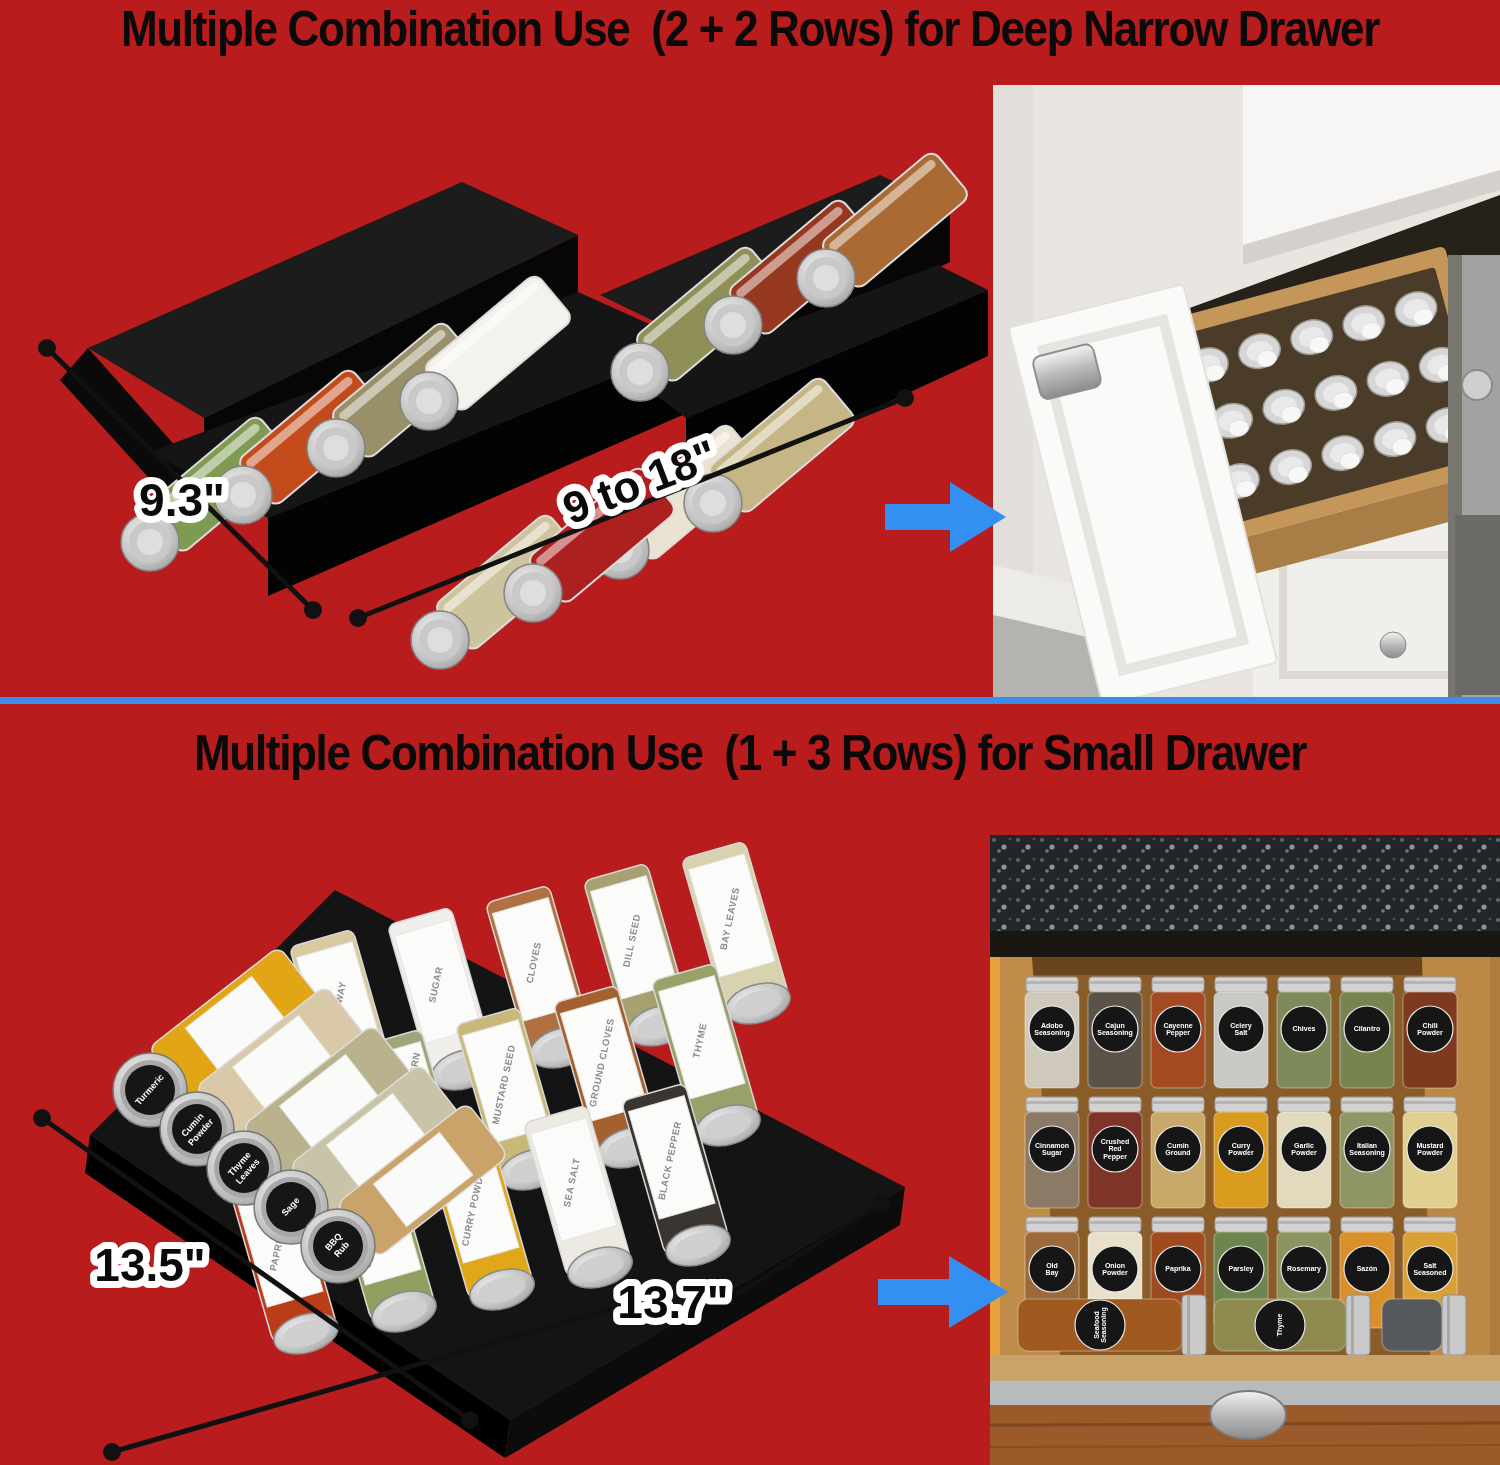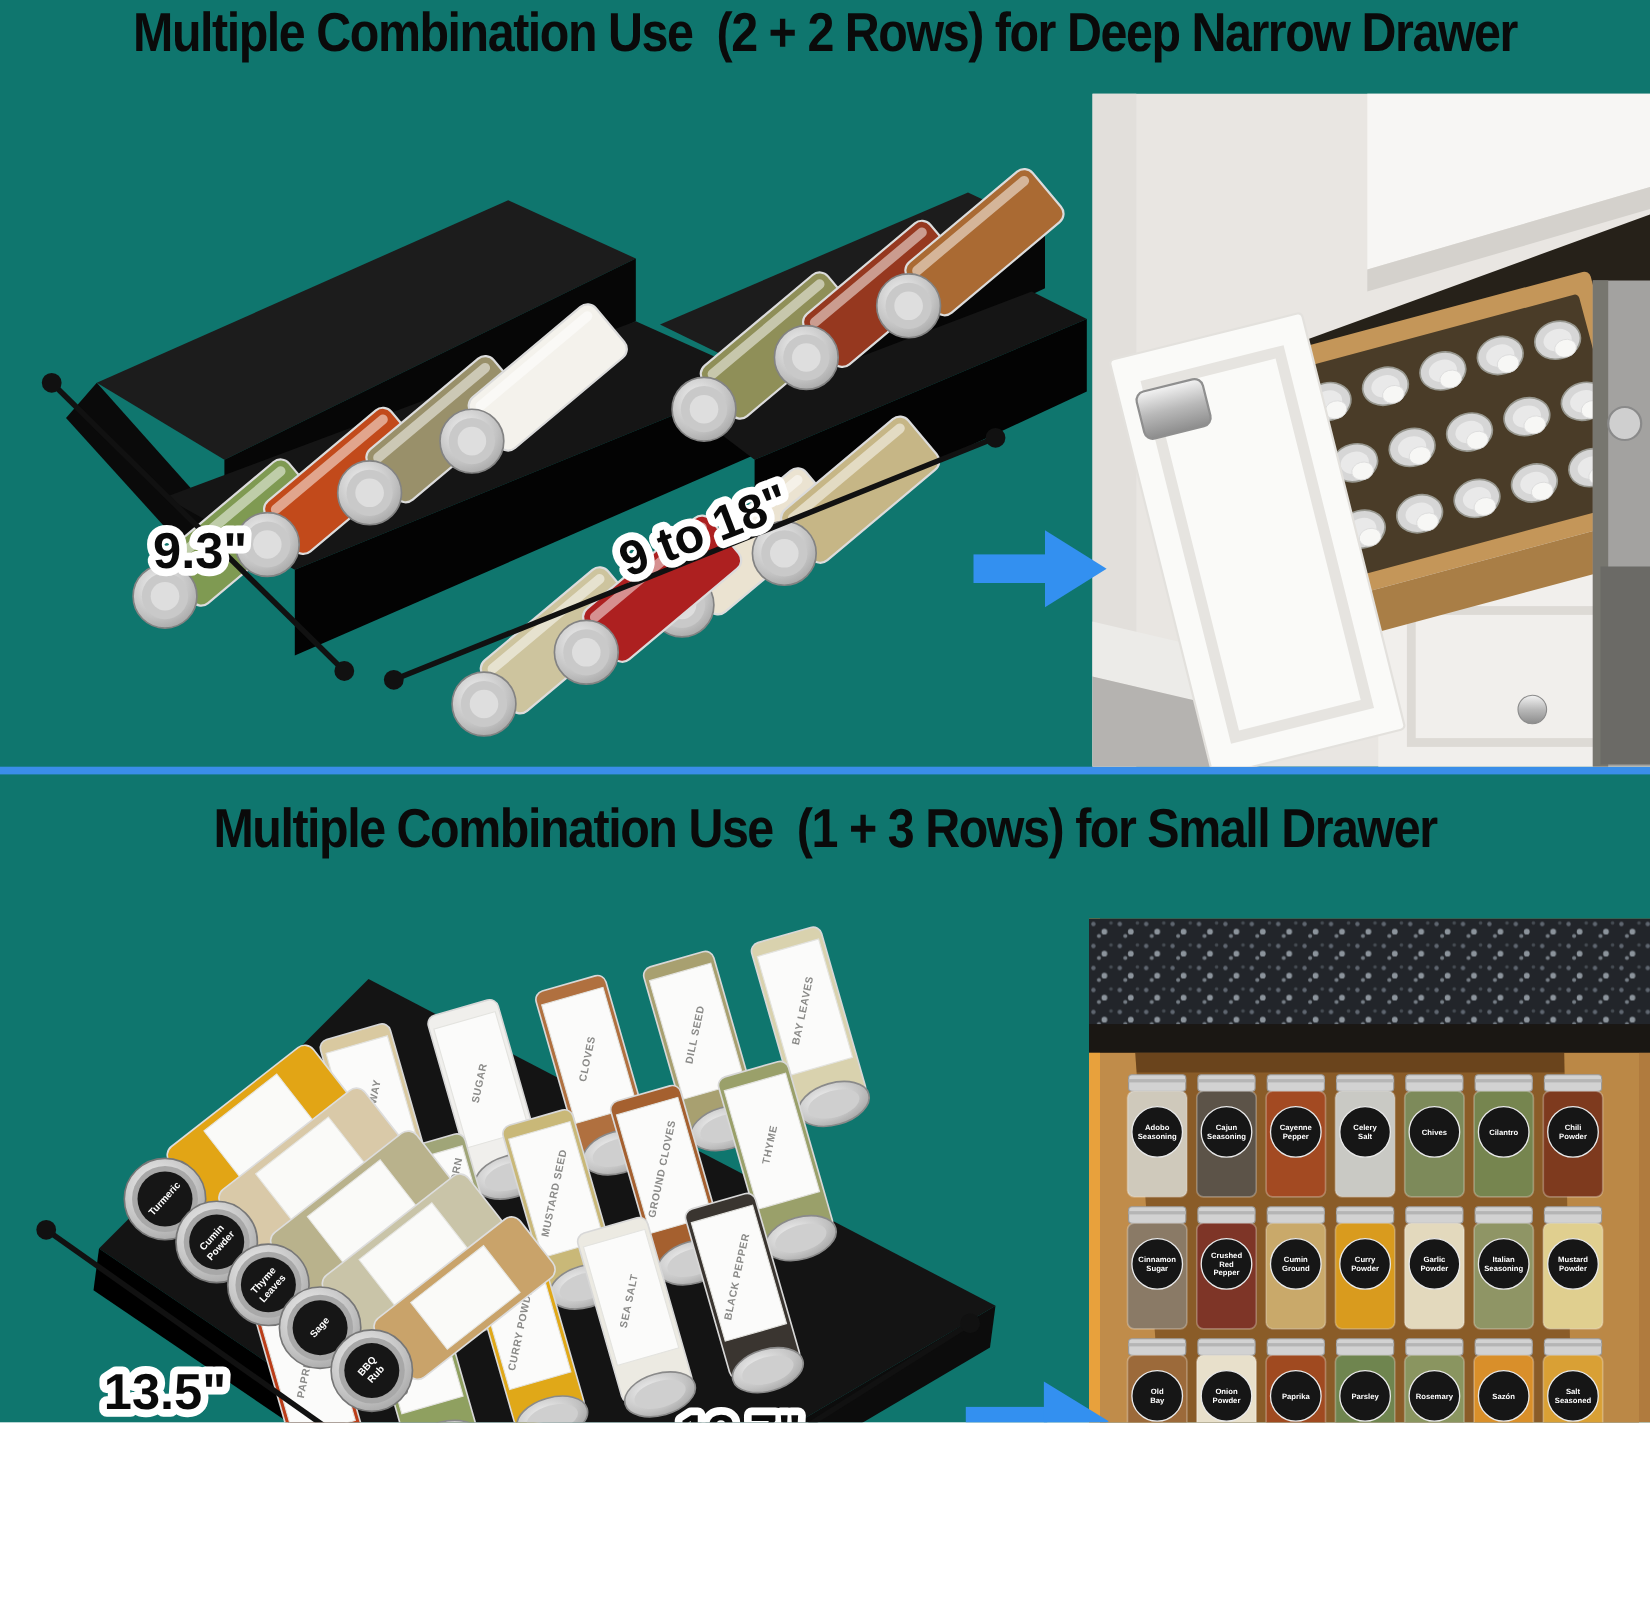--- a/index.html
+++ b/index.html
@@ -1,17 +1,17 @@
 <!DOCTYPE html>
 <html><head>
 <meta charset="utf-8">
 <style>
   html,body{margin:0;padding:0;background:#fff;}
   body{width:1500px;height:1465px;font-family:"Liberation Sans",sans-serif;}
-  .canvas{position:relative;width:1500px;height:1293px;background:#0f766e;overflow:hidden;}
+  .canvas{position:relative;width:1500px;height:1465px;background:#b91c1c;overflow:hidden;}
   .panel-title{position:absolute;left:0;width:100%;margin:0;text-align:center;
     font-weight:700;color:#0a0a0a;font-size:50px;letter-spacing:-1.5px;
     transform:scaleX(.88);transform-origin:50% 50%;white-space:pre;}
   #titleTop{top:0px;}
   #titleBottom{top:724px;}
   .divider{position:absolute;left:0;top:697px;width:1500px;height:7px;background:#3A8EE9;}
   svg.scene{position:absolute;display:block;}
   .z-photo{z-index:1;}
   .z-render{z-index:3;}
   svg text{font-family:"Liberation Sans",sans-serif;}

